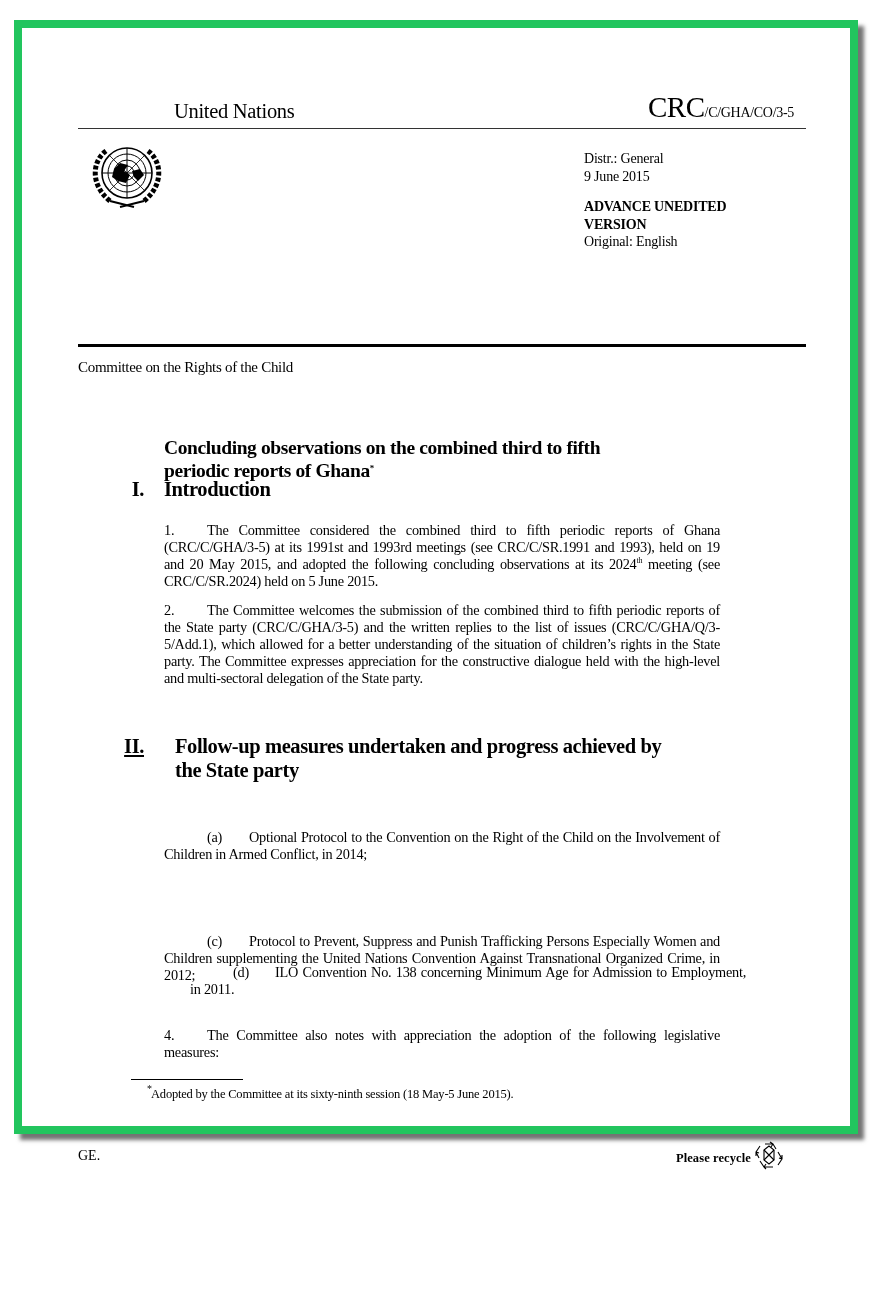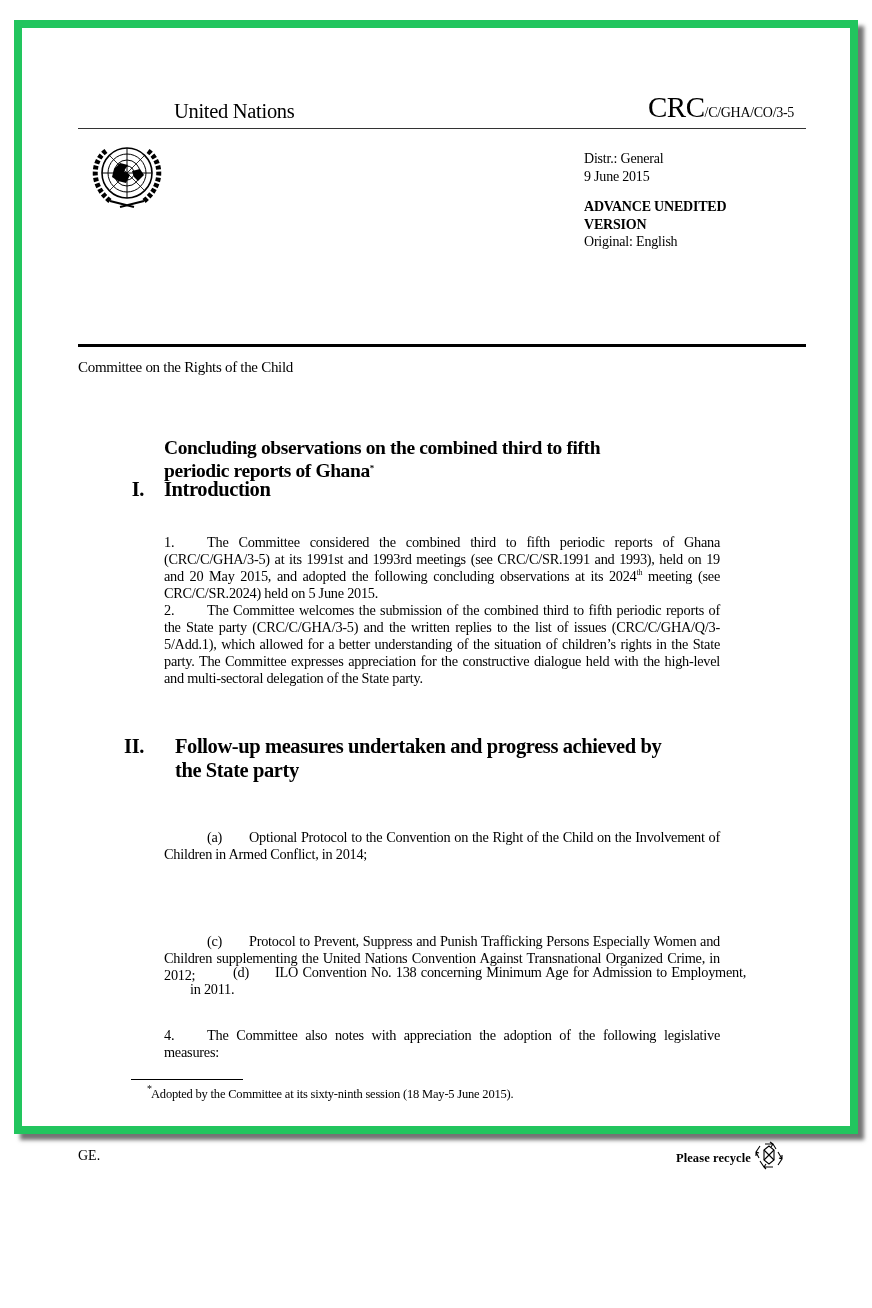--- a/index.html
+++ b/index.html
@@ -91,30 +91,30 @@
   <div class="abs doc-title">
     <div>Concluding observations on the combined third to fifth</div>
     <div><span>periodic reports of Ghana</span><sup>*</sup></div>
   </div>
 
   <div class="abs sec-head" style="left:62px; top:449px; width:640px;">
     <span class="sec-num" style="width:60px;">I.</span>
     <span style="position:absolute; left:80px; white-space:nowrap;">Introduction</span>
   </div>
 
-  <div class="abs para" style="top:494px;margin-top:12px;">
+  <div class="abs para" style="top:494px;">
     <span class="num">1.</span><span>The Committee considered the combined third to fifth periodic reports of Ghana (CRC/C/GHA/3-5) at its 1991st and 1993rd meetings (see CRC/C/SR.1991 and 1993), held on 19 and 20 May 2015, and adopted the following concluding observations at its 2024</span><sup>th</sup><span> meeting (see CRC/C/SR.2024) held on 5 June 2015.</span>
   </div>
 
   <div class="abs para" style="top:574px;">
     <span class="num">2.</span><span>The Committee welcomes the submission of the combined third to fifth periodic reports of the State party (CRC/C/GHA/3-5) and the written replies to the list of issues (CRC/C/GHA/Q/3-5/Add.1), which allowed for a better understanding of the situation of children’s rights in the State party. The Committee expresses appreciation for the constructive dialogue held with the high-level and multi-sectoral delegation of the State party.</span>
   </div>
 
   <div class="abs sec-head" style="left:62px; top:706px; width:640px; height:50px;">
-    <span class="sec-num" style="width:60px;">II.</span>
+    <span class="sec-num" style="width:60px;text-decoration:underline;">II.</span>
     <div style="position:absolute; left:91px; white-space:nowrap;">
       <div>Follow-up measures undertaken and progress achieved by</div>
       <div>the State party</div>
     </div>
   </div>
 
 
   <div class="abs para sub" style="top:801px;">
     <span class="lbl">(a)</span><span>Optional Protocol to the Convention on the Right of the Child on the Involvement of Children in Armed Conflict, in 2014;</span>
   </div>

